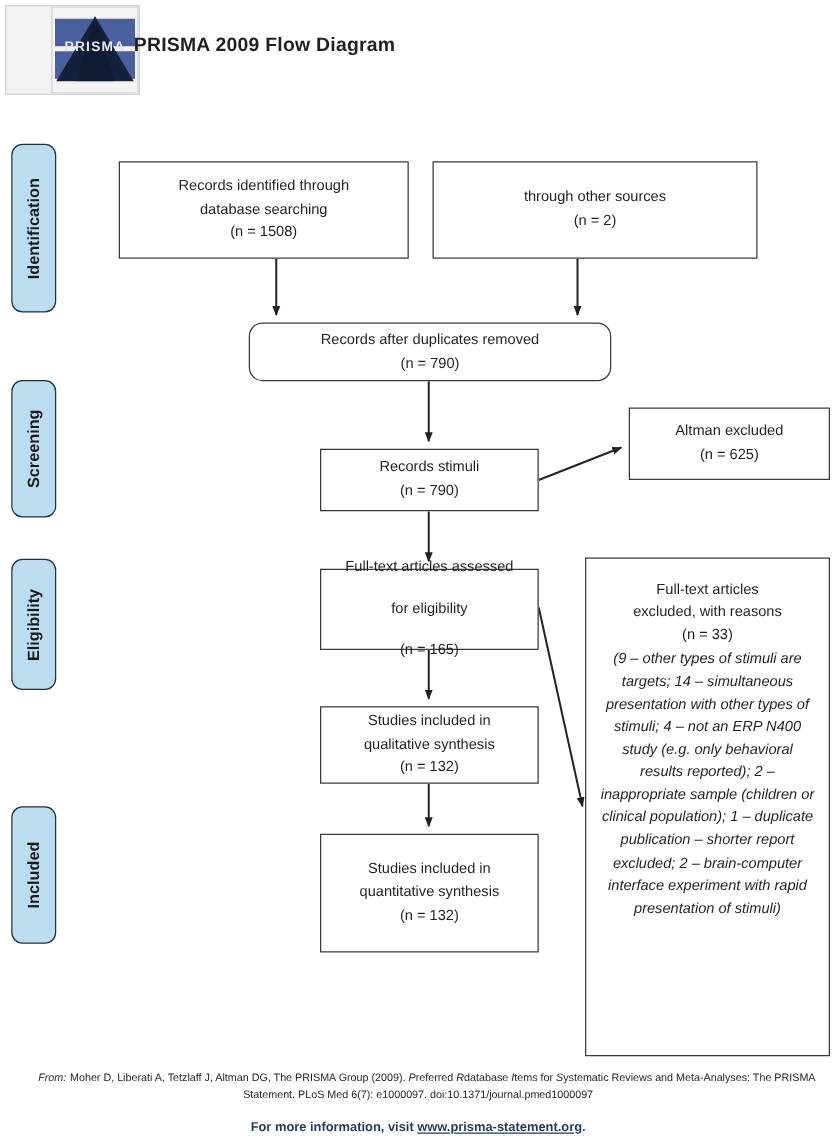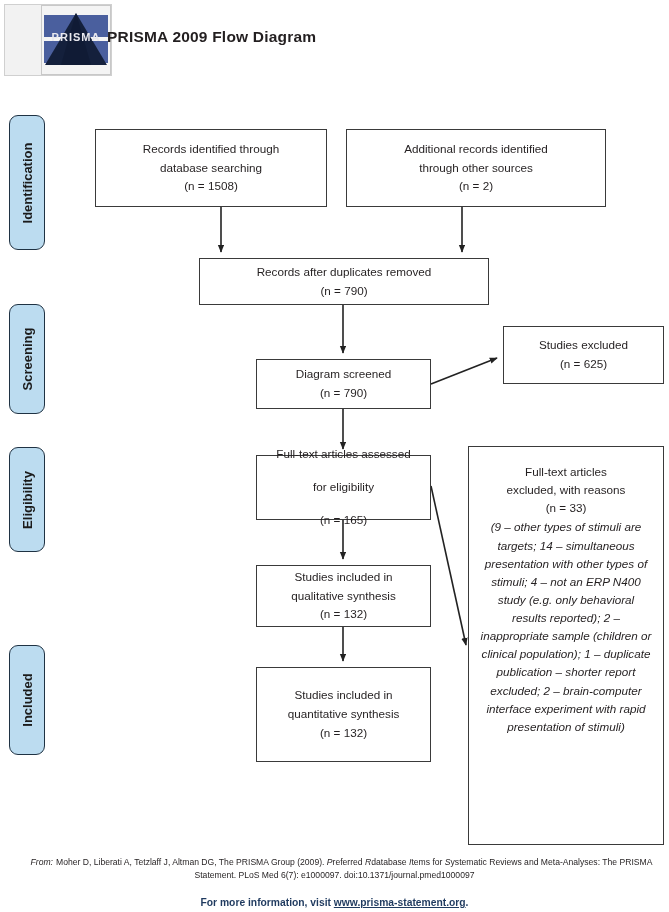--- a/index.html
+++ b/index.html
@@ -80,21 +80,21 @@
     text-align: center;
     font-size: 11.7px;
     line-height: 1.62;
     color: #231f20;
     padding: 3px 6px;
   }
   .flow-box .line { display: block; white-space: nowrap; }
 
   #box-db-search      { left: 95px;  top: 129px; width: 232px; height: 78px; }
   #box-other-sources  { left: 346px; top: 129px; width: 260px; height: 78px; }
-  #box-dedup          { left: 199px; top: 258px; width: 290px; height: 47px; }
+  #box-dedup          { left: 199px; top: 258px; width: 290px; height: 47px; border-radius: 11px; }
   #box-screened       { left: 256px; top: 359px; width: 175px; height: 50px; }
   #box-excluded       { left: 503px; top: 326px; width: 161px; height: 58px; }
   #box-fulltext       { left: 256px; top: 455px; width: 175px; height: 65px; gap: 14px; }
   #box-qualitative    { left: 256px; top: 565px; width: 175px; height: 62px; }
   #box-quantitative   { left: 256px; top: 667px; width: 175px; height: 95px; }
 
   #box-reasons {
     left: 468px;
     top: 446px;
     width: 196px;
@@ -209,37 +209,36 @@
   <line x1="343" y1="627" x2="343" y2="661" stroke="#222222" stroke-width="1.6" marker-end="url(#arrowhead)"></line>
 </svg>
 
 <div class="flow-box" id="box-db-search">
   <span class="line">Records identified through</span>
   <span class="line">database searching</span>
   <span class="line">(n = 1508)</span>
 </div>
 
 <div class="flow-box" id="box-other-sources">
-  <span class="line">Additional records identified</span>
   <span class="line">through other sources</span>
   <span class="line">(n = 2)</span>
 </div>
 
 <div class="flow-box" id="box-dedup">
   <span class="line">Records after duplicates removed</span>
   <span class="line">(n = 790)</span>
 </div>
 
 <div class="flow-box" id="box-screened">
-  <span class="line">Diagram screened</span>
+  <span class="line">Records stimuli</span>
   <span class="line">(n = 790)</span>
 </div>
 
 <div class="flow-box" id="box-excluded">
-  <span class="line">Studies excluded</span>
+  <span class="line">Altman excluded</span>
   <span class="line">(n = 625)</span>
 </div>
 
 <div class="flow-box" id="box-fulltext">
   <span class="line">Full-text articles assessed</span>
   <span class="line">for eligibility</span>
   <span class="line">(n = 165)</span>
 </div>
 
 <div class="flow-box" id="box-qualitative">

